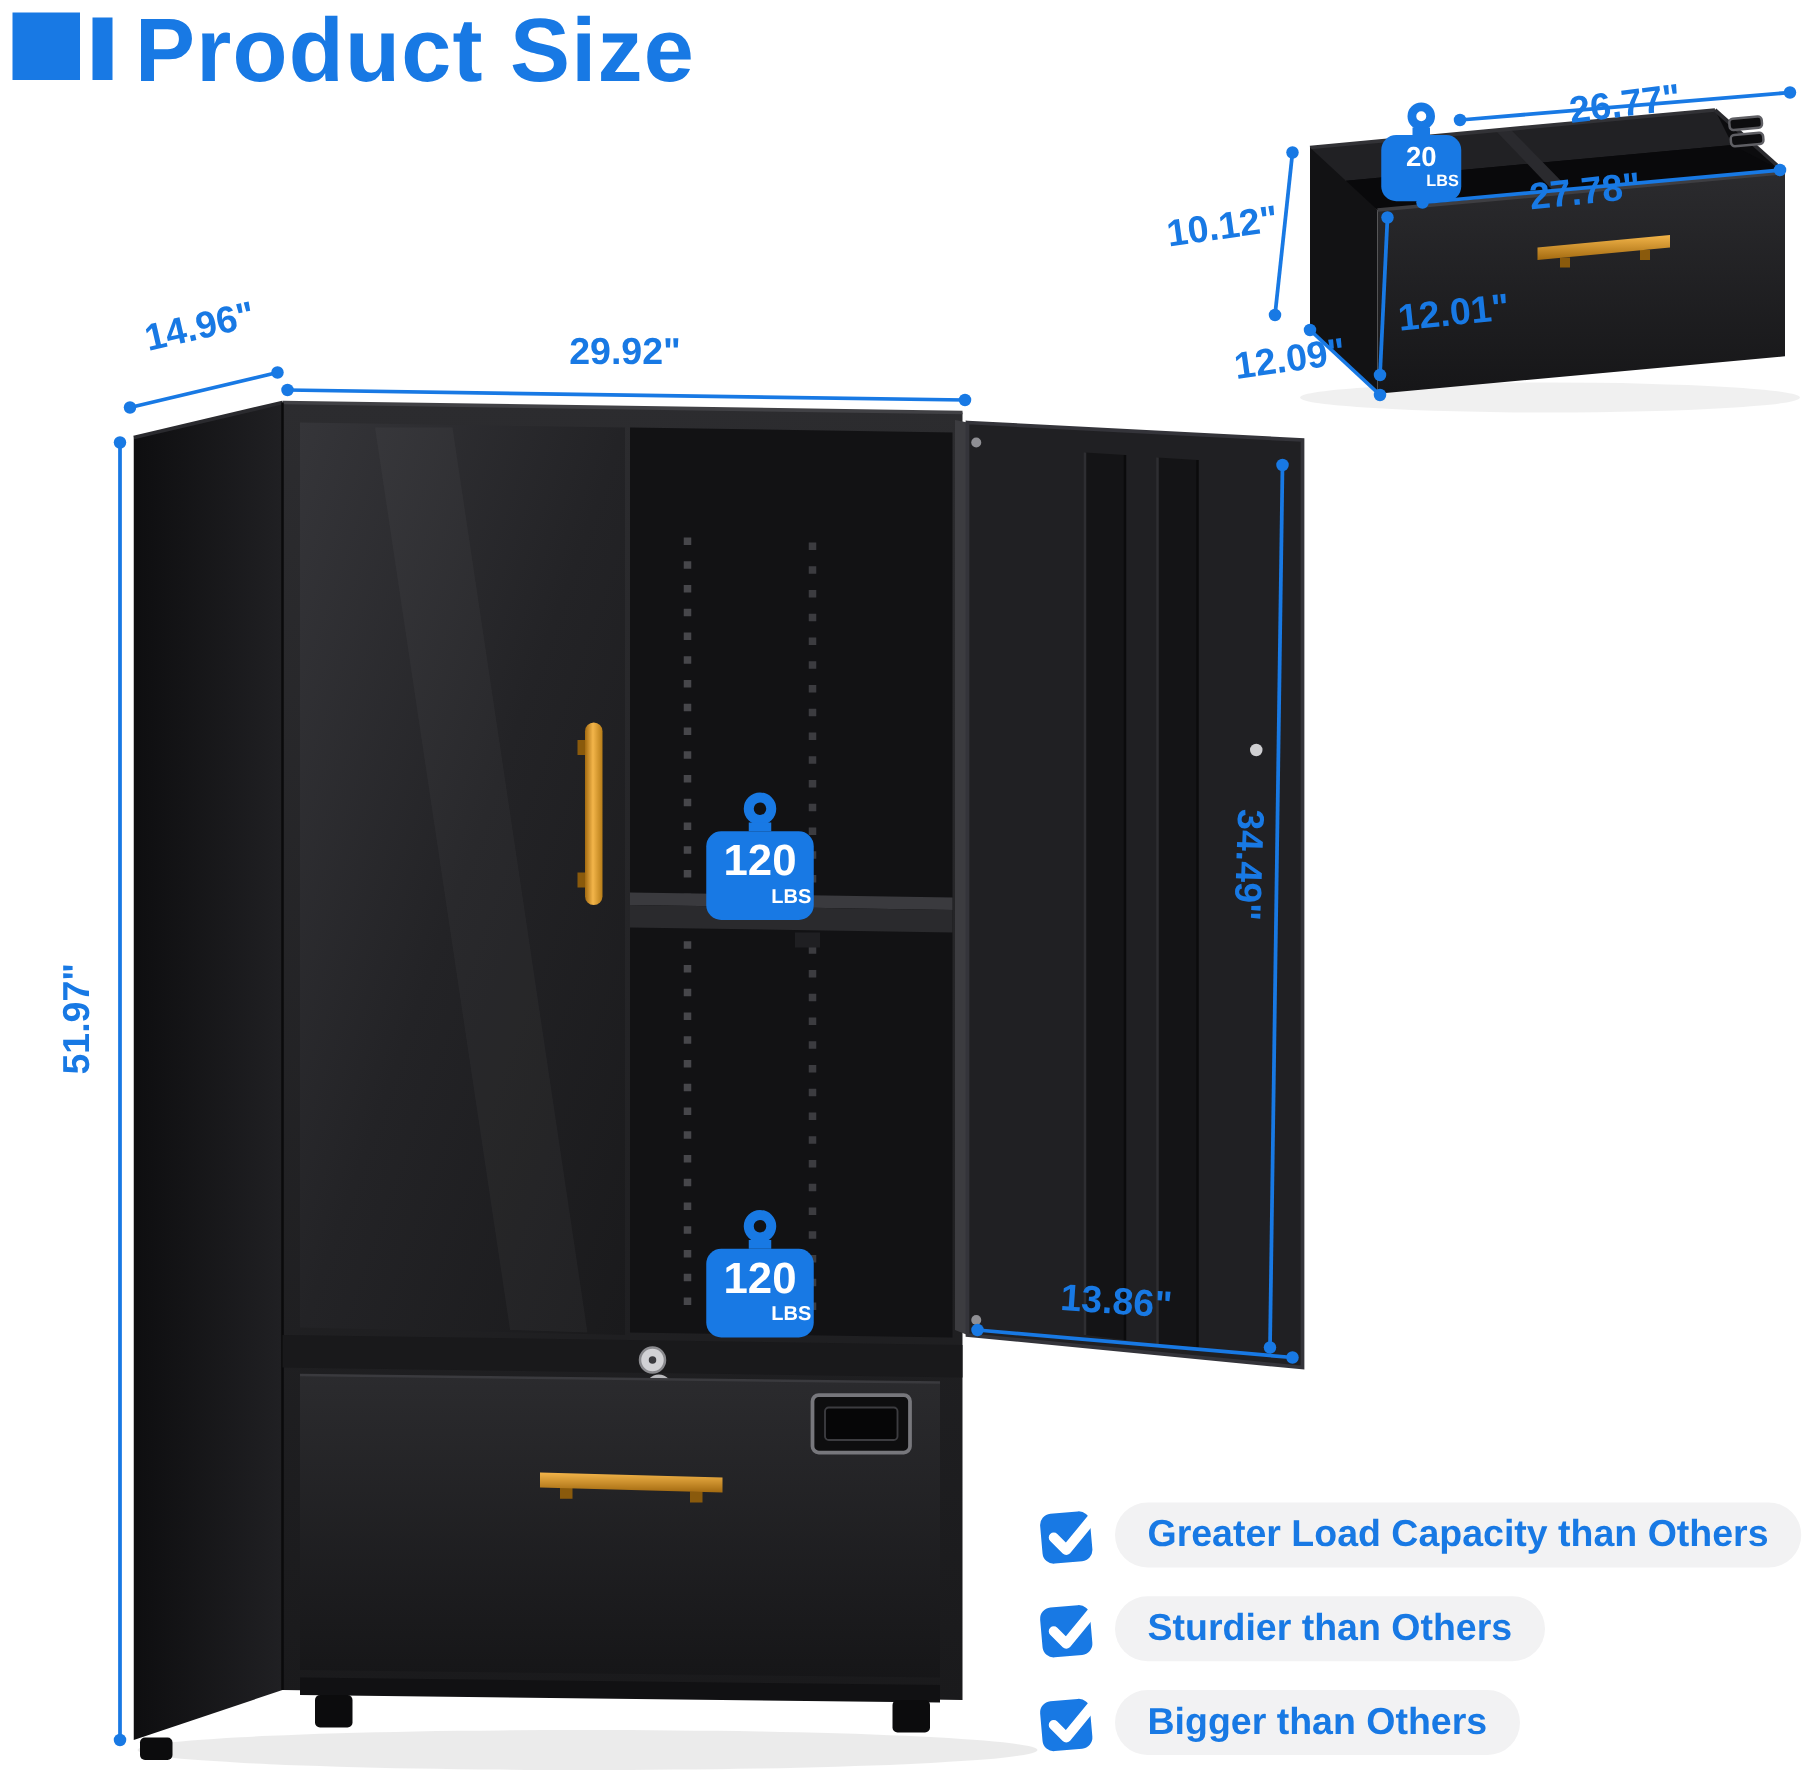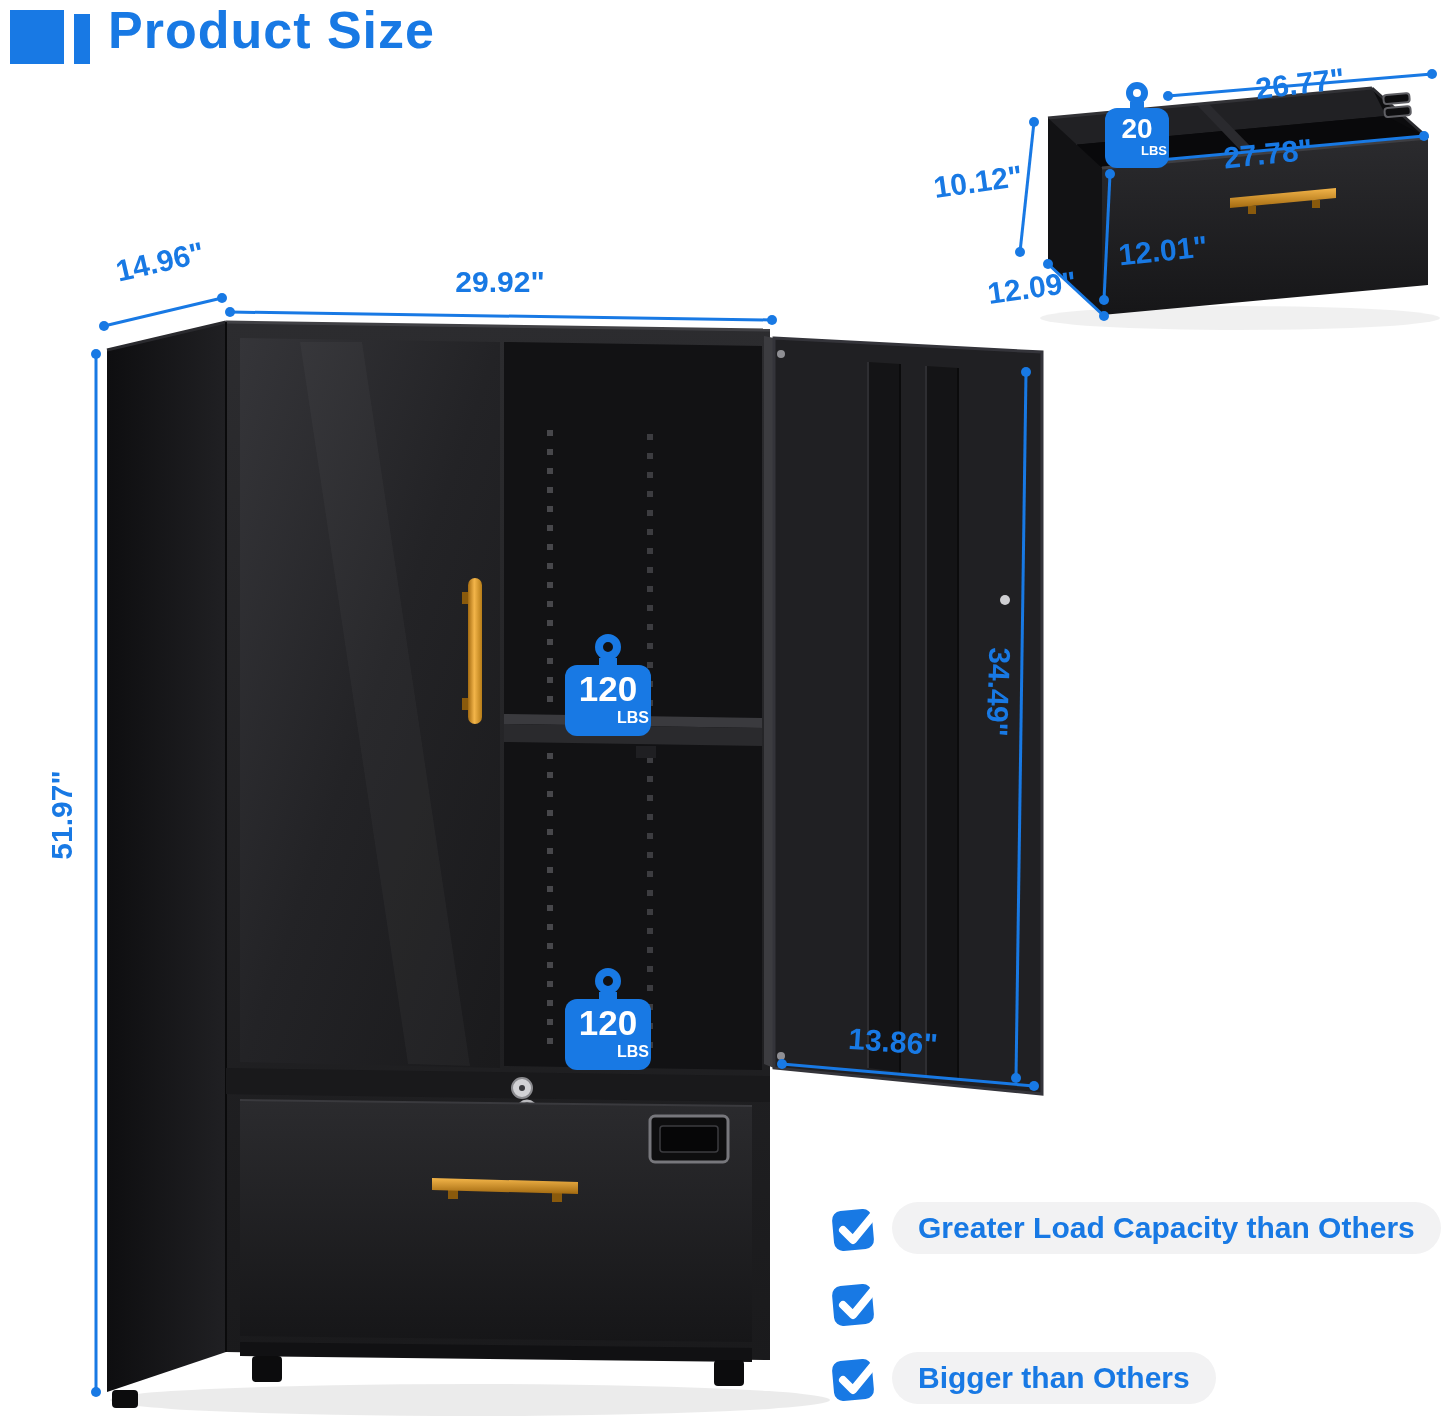--- a/index.html
+++ b/index.html
@@ -3,37 +3,37 @@
 <meta charset="utf-8">
 <style>
   :root{ --blue:#1879E4; --pill-bg:#f2f2f3; }
   *{ box-sizing:border-box; }
   body{ margin:0; background:#fff; font-family:"Liberation Sans", sans-serif; }
   .canvas{ position:relative; width:1445px; height:1425px; background:#fff; overflow:hidden; }
   .scene-svg{ position:absolute; left:0; top:0; }
 
   .logo-square{ position:absolute; left:10px; top:10px; width:54px; height:54px; background:var(--blue); }
   .logo-bar{ position:absolute; left:74px; top:14px; width:16px; height:50px; background:var(--blue); }
-  .page-title{ position:absolute; left:108px; top:0px; font-size:52px; font-weight:800; color:var(--blue); letter-spacing:1px; white-space:nowrap; }
+  .page-title{ position:absolute; left:108px; top:0px; font-size:72px; font-weight:800; color:var(--blue); letter-spacing:1px; white-space:nowrap; }
 
   .dim-label{
     position:absolute; color:var(--blue); font-weight:700; font-size:30px; white-space:nowrap;
     transform:translate(-50%,-50%) rotate(var(--rot,0deg));
   }
 
   .weight-badge{ position:absolute; width:86px; text-align:center; }
   .weight-ring{ width:26px; height:26px; border:8px solid var(--blue); border-radius:50%; margin:0 auto; }
   .weight-neck{ width:18px; height:7px; background:var(--blue); margin:-2px auto 0; }
   .weight-body{ background:var(--blue); border-radius:12px; padding:6px 2px 8px; color:#fff; }
   .weight-value{ font-size:35px; font-weight:800; line-height:1.05; }
   .weight-unit{ font-size:16px; font-weight:800; line-height:1.25;text-align:right; }
   .weight-badge.small{ width:64px; }
   .weight-badge.small .weight-ring{ width:22px; height:22px; border-width:7px; }
   .weight-badge.small .weight-neck{ width:14px; height:6px; }
-  .weight-badge.small .weight-value{ font-size:28px; }
+  .weight-badge.small .weight-value{ font-size:22px; }
   .weight-badge.small .weight-unit{ font-size:13px; }
 
   .feature{ position:absolute; left:830px; height:52px; display:flex; gap:12px; }
   .check-wrap{ width:50px; height:50px; flex:0 0 auto; }
   .feature-pill{
     background:var(--pill-bg); border-radius:28px; height:52px; line-height:52px;
     padding:0 26px; color:var(--blue); font-weight:700; font-size:30px; white-space:nowrap;
   }
 </style>
 </head>
@@ -268,20 +268,21 @@
       <path d="M13 28 L23 38 L46 10" stroke="#fff" stroke-width="8" fill="none" stroke-linecap="round" stroke-linejoin="round"></path>
     </svg>
     <div class="feature-pill">Greater Load Capacity than Others</div>
   </div>
 
   <div class="feature" style="top:1277px">
     <svg class="check-wrap" viewBox="0 0 50 50">
       <rect x="3" y="8" width="40" height="40" rx="9" fill="#1879E4" transform="rotate(-5 23 28)"></rect>
       <path d="M13 28 L23 38 L46 10" stroke="#fff" stroke-width="8" fill="none" stroke-linecap="round" stroke-linejoin="round"></path>
     </svg>
+    <div class="feature-pill">Sturdier than Others</div>
   </div>
 
   <div class="feature" style="top:1352px">
     <svg class="check-wrap" viewBox="0 0 50 50">
       <rect x="3" y="8" width="40" height="40" rx="9" fill="#1879E4" transform="rotate(-5 23 28)"></rect>
       <path d="M13 28 L23 38 L46 10" stroke="#fff" stroke-width="8" fill="none" stroke-linecap="round" stroke-linejoin="round"></path>
     </svg>
     <div class="feature-pill">Bigger than Others</div>
   </div>
 

